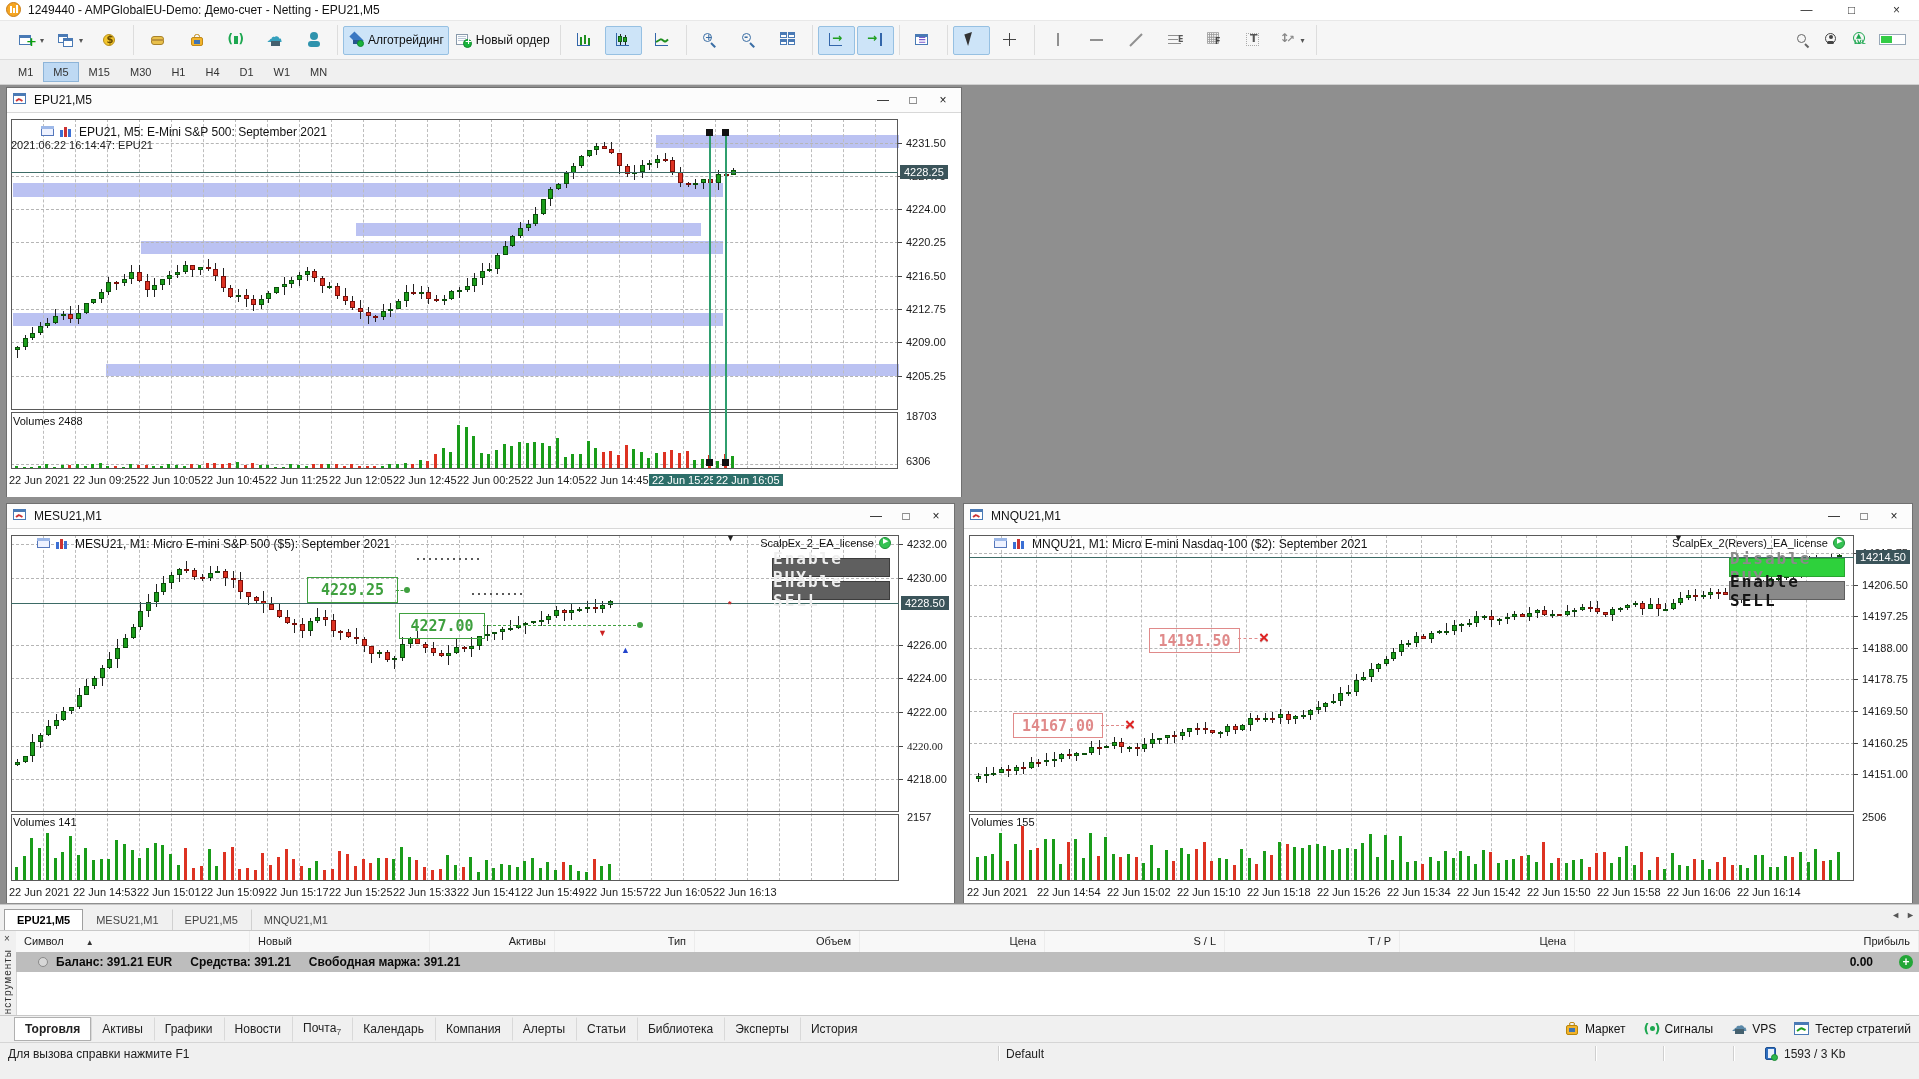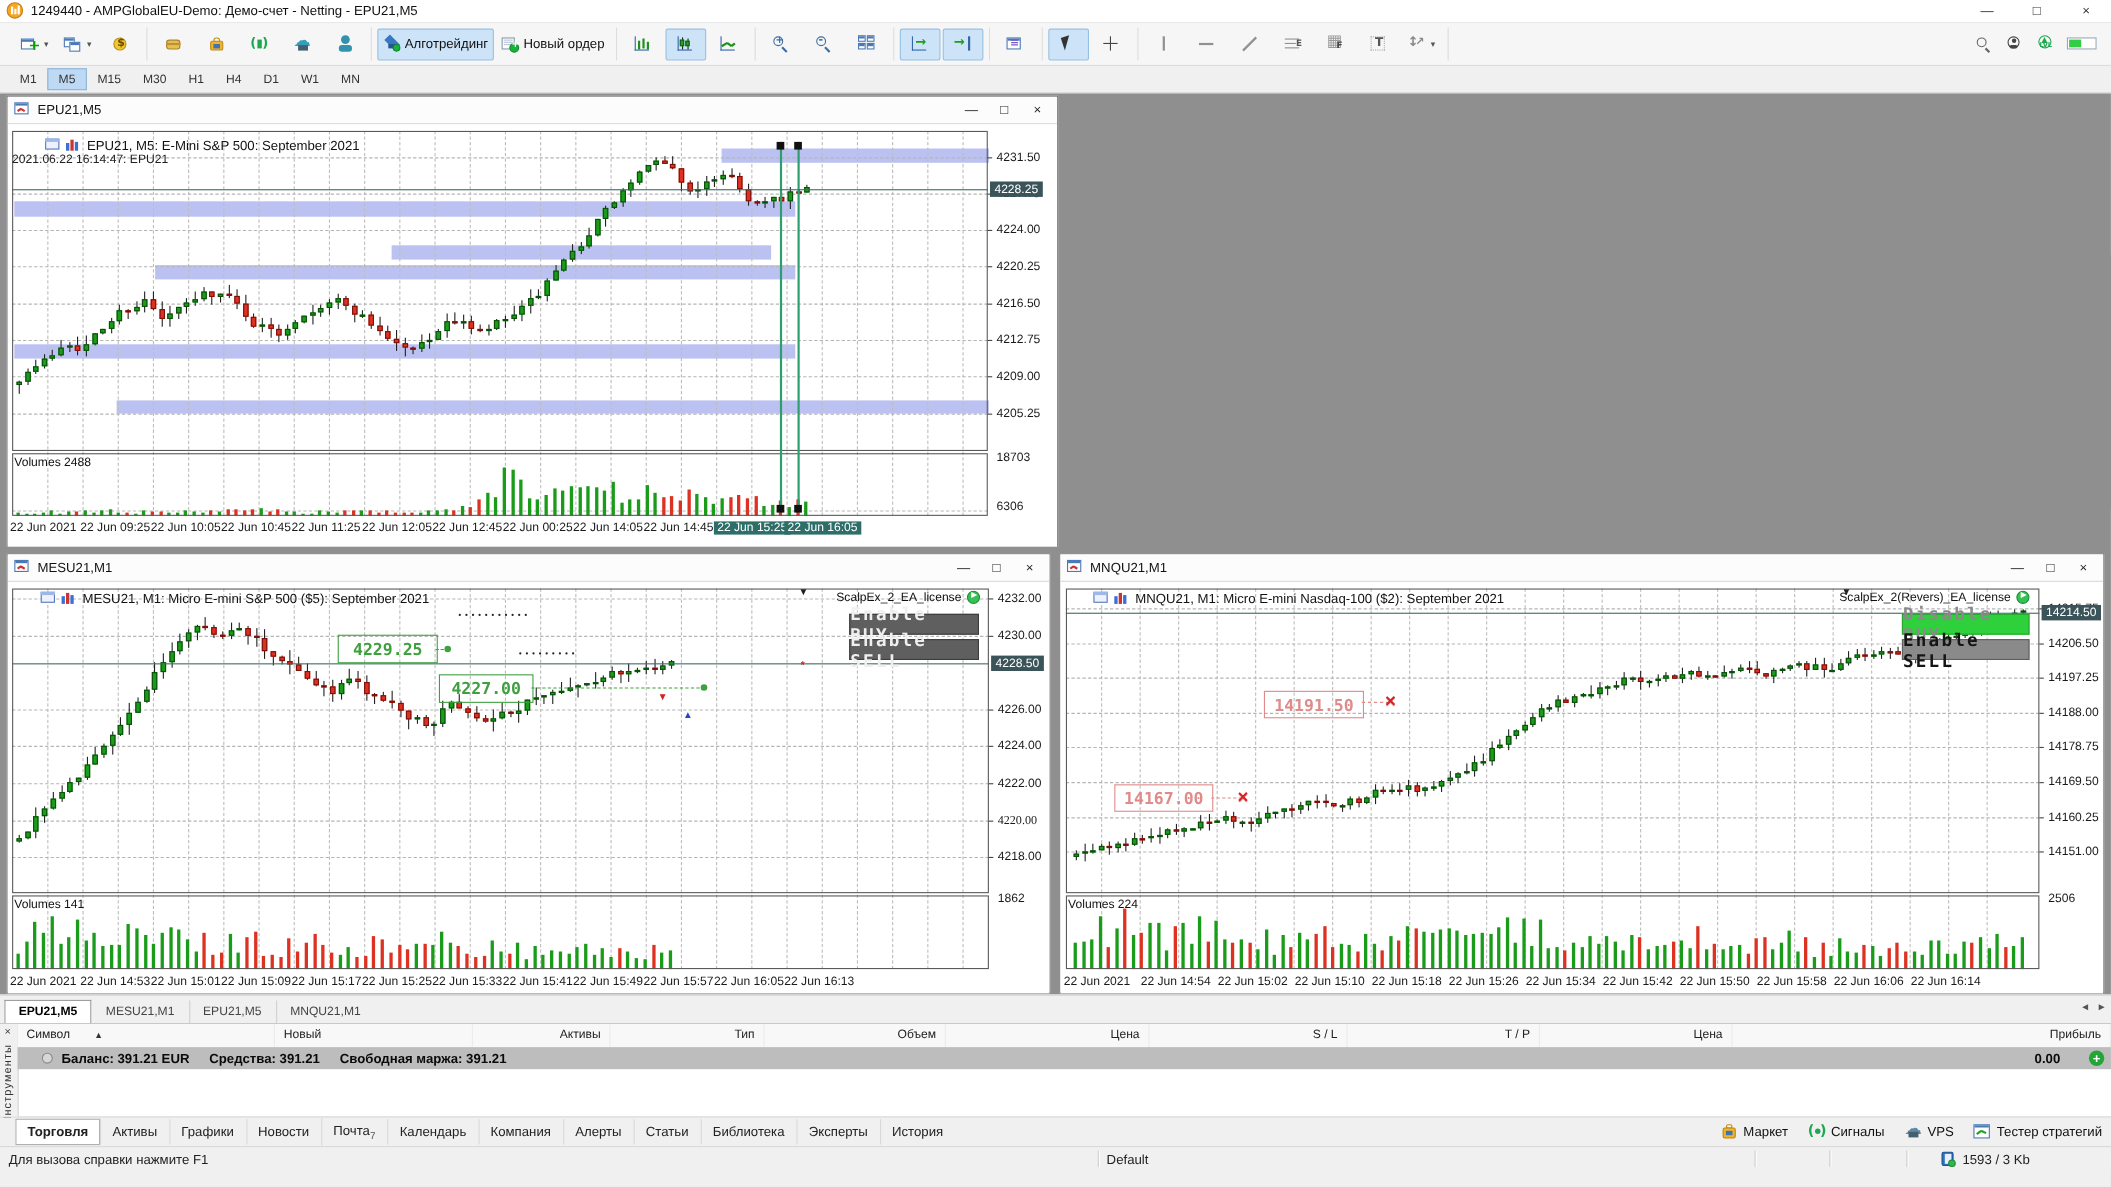--- a/index.html
+++ b/index.html
@@ -1126,21 +1126,21 @@
             <div class="pricelbl" style="left: 900px; top: 110px;">4226.00</div>
             <div class="pricetick" style="left: 892px; top: 149px;"></div>
             <div class="pricelbl" style="left: 900px; top: 143px;">4224.00</div>
             <div class="pricetick" style="left: 892px; top: 183px;"></div>
             <div class="pricelbl" style="left: 900px; top: 177px;">4222.00</div>
             <div class="pricetick" style="left: 892px; top: 217px;"></div>
             <div class="pricelbl" style="left: 900px; top: 211px; font-family: Liberation Serif, serif;">4220.00</div>
             <div class="pricetick" style="left: 892px; top: 250px;"></div>
             <div class="pricelbl" style="left: 900px; top: 244px;">4218.00</div>
             <div class="pricetag" style="left: 894px; top: 67px;">4228.50</div>
-            <div class="pricelbl" style="left: 900px; top: 282px;">1862</div>
+            <div class="pricelbl" style="left: 900px; top: 282px;">2157</div>
           </div>
           <div>
             <div class="timelbl" style="left: 6px; top: 357px;">22 Jun 2021</div>
             <div class="timelbl" style="left: 70px; top: 357px;">22 Jun 14:53</div>
             <div class="timelbl" style="left: 134px; top: 357px;">22 Jun 15:01</div>
             <div class="timelbl" style="left: 198px; top: 357px;">22 Jun 15:09</div>
             <div class="timelbl" style="left: 262px; top: 357px;">22 Jun 15:17</div>
             <div class="timelbl" style="left: 326px; top: 357px;">22 Jun 15:25</div>
             <div class="timelbl" style="left: 390px; top: 357px;">22 Jun 15:33</div>
             <div class="timelbl" style="left: 454px; top: 357px;">22 Jun 15:41</div>
@@ -1620,21 +1620,21 @@
               <div class="ip" style="left: 0px; top: 0px; width: 13px; height: 10px; background: rgb(238, 242, 255); border: 1px solid rgb(85, 119, 187);"></div>
               <div class="ip" style="left: 0px; top: 0px; width: 13px; height: 3px; background: rgb(157, 184, 232);"></div>
             </div>
             <div class="mi">
               <div class="ip" style="left: 0px; top: 4px; width: 3px; height: 7px; background: rgb(59, 111, 212);"></div>
               <div class="ip" style="left: 4px; top: 1px; width: 3px; height: 10px; background: rgb(204, 51, 51);"></div>
               <div class="ip" style="left: 8px; top: 3px; width: 3px; height: 8px; background: rgb(59, 111, 212);"></div>
             </div>
             <span>MNQU21, M1:  Micro E-mini Nasdaq-100 ($2): September 2021</span>
           </div>
-          <div class="volslbl" style="left: 7px; top: 287px;">Volumes 224</div>
+          <div class="volslbl" style="left: 7px; top: 287px;">Volumes 155</div>
           <div class="ealbl" style="right: 66px; top: 7px;">
             <span>ScalpEx_2(Revers)_EA_license</span>
             <span class="ticon" style="width: 14px; height: 14px;">
               <div class="ip" style="left: 1px; top: 1px; width: 12px; height: 12px; border-radius: 50%; background: rgb(53, 194, 83); border: 1.5px solid rgb(30, 143, 56);"></div>
               <div class="ip" style="left: 5px; top: 2px; color: rgb(255, 255, 255); font-size: 7px; font-weight: bold; line-height: 1; font-family: &quot;DejaVu Sans&quot;, sans-serif;">▶</div>
             </span>
           </div>
           <div class="eabtn" style="left: 765px; width: 114px; top: 29px; height: 17px; background: rgb(46, 209, 60); color: rgb(138, 138, 138); border-color: rgb(40, 165, 48);">Disable BUY</div>
           <div class="eabtn" style="left: 765px; width: 114px; top: 52px; height: 17px; background: rgb(138, 138, 138); color: rgb(21, 21, 21); border-color: rgb(94, 94, 94);">Enable SELL</div>
         </div>

